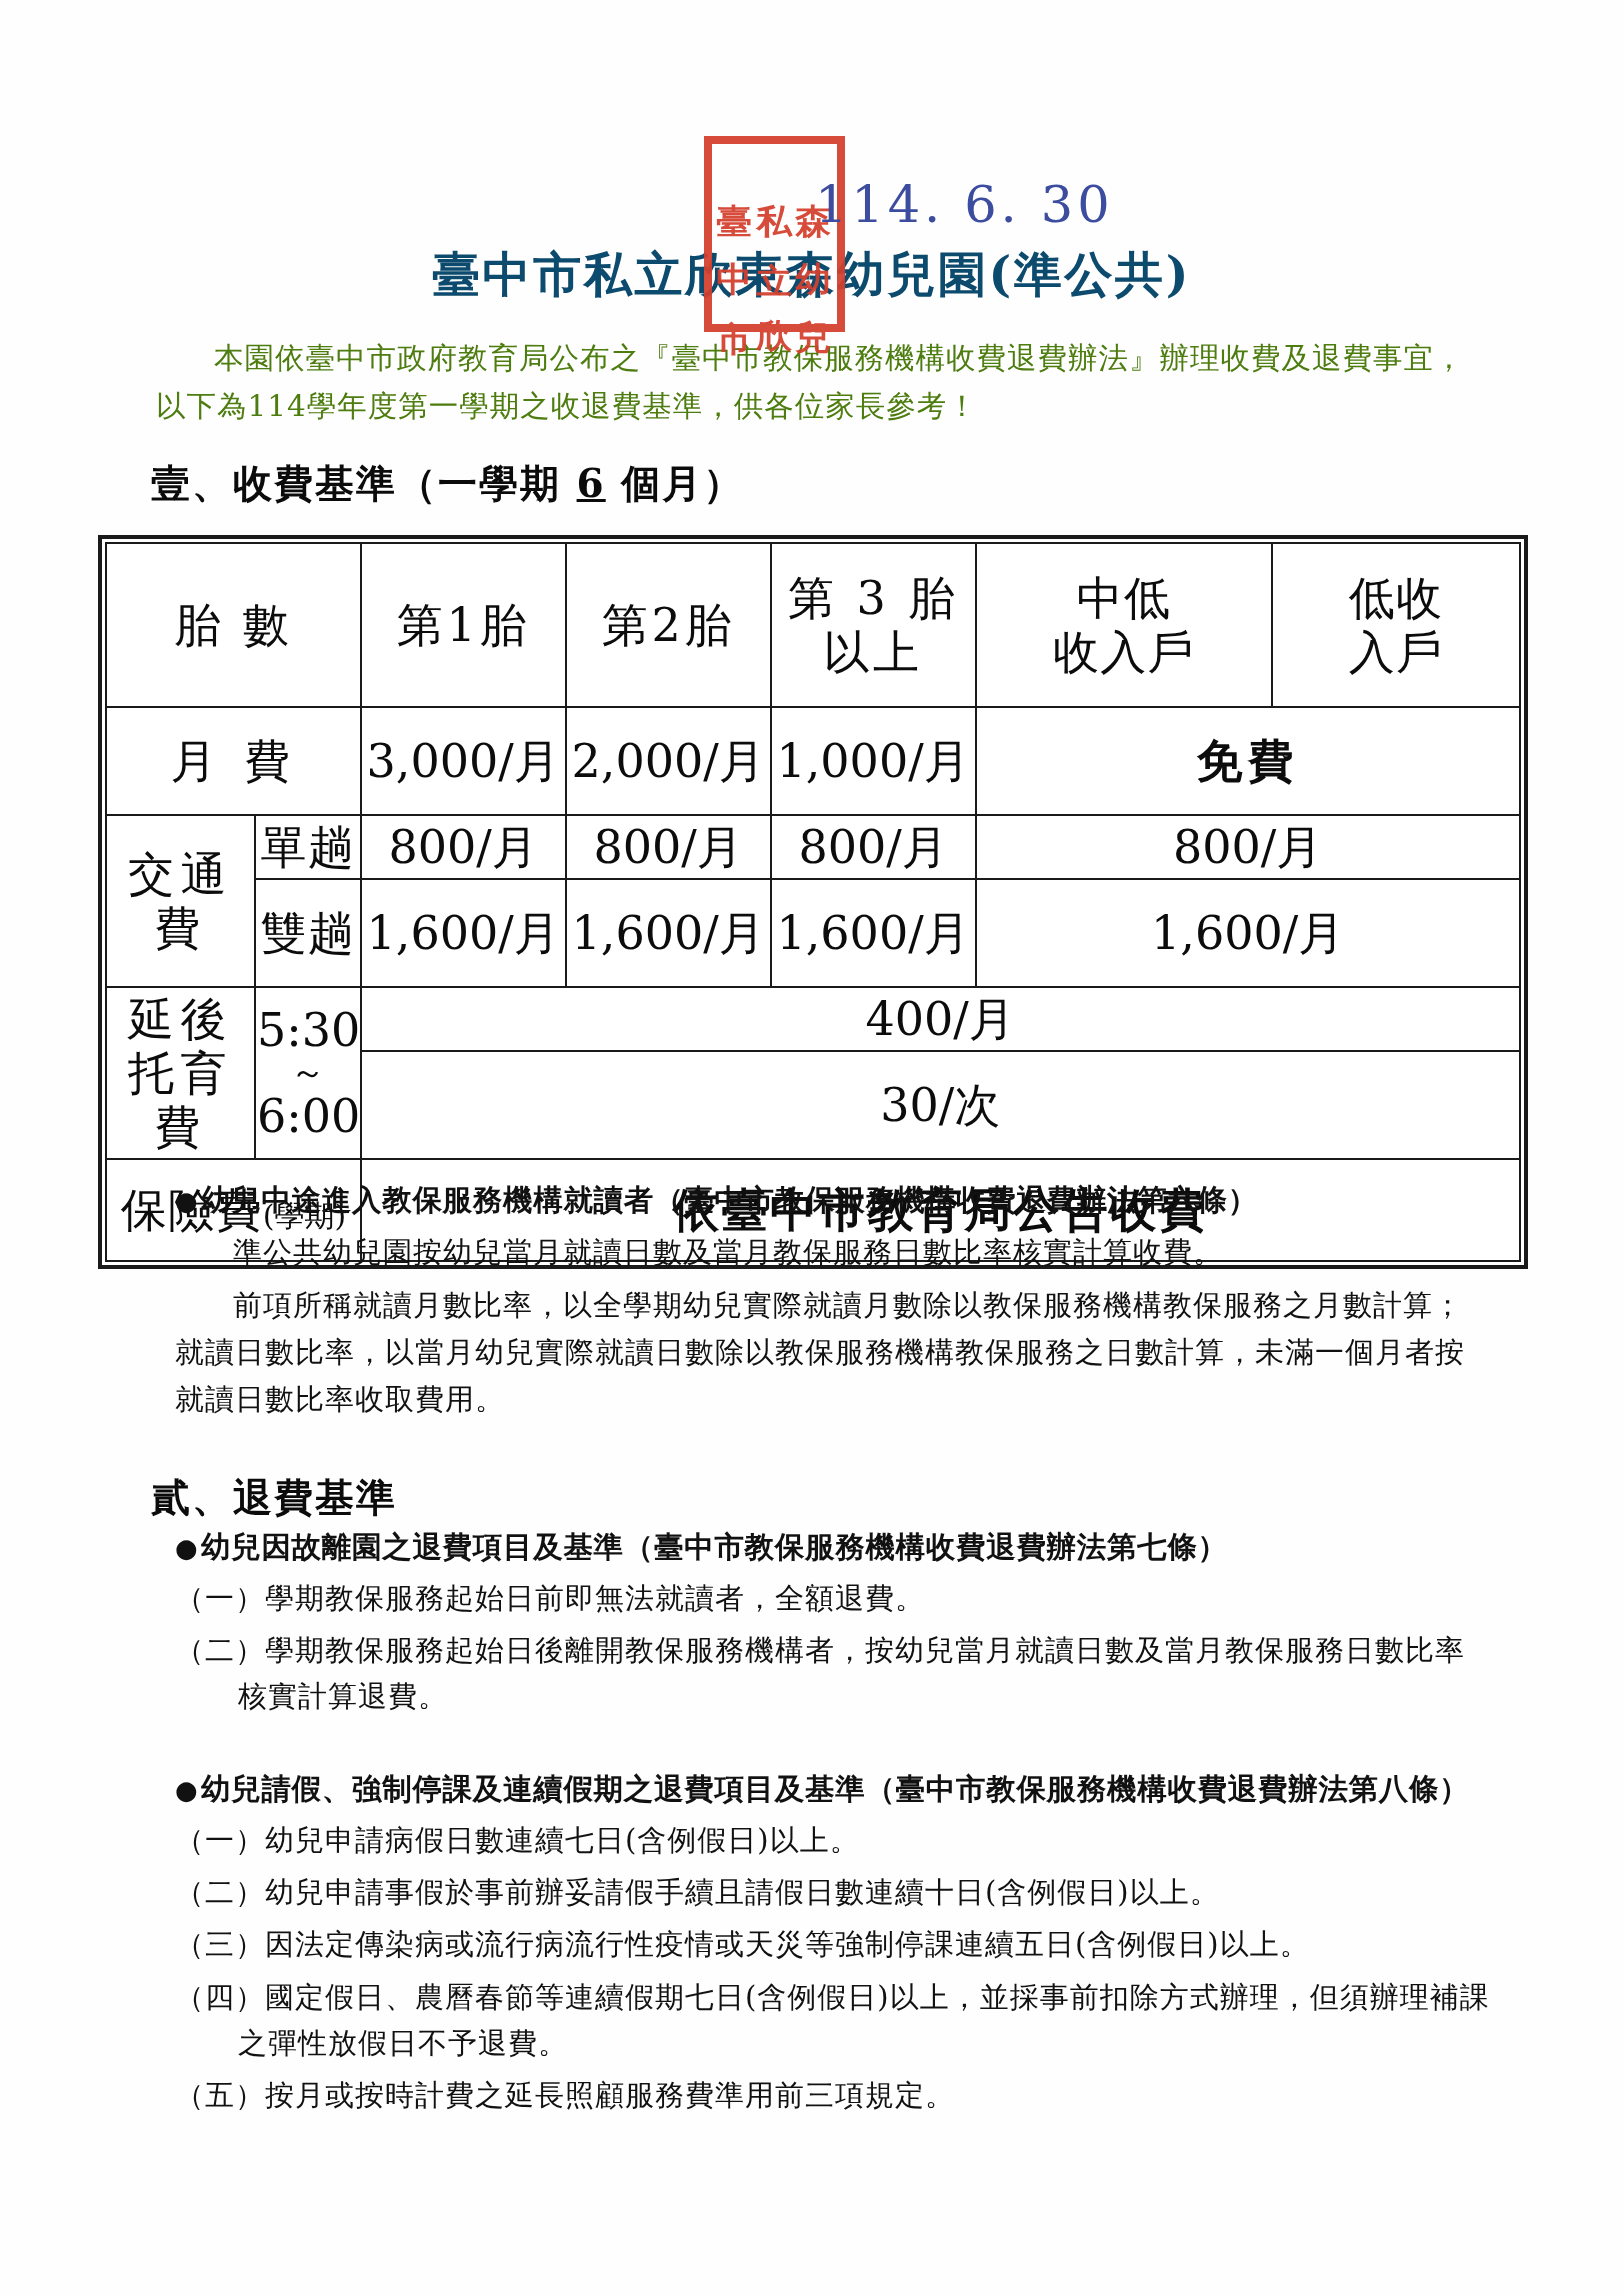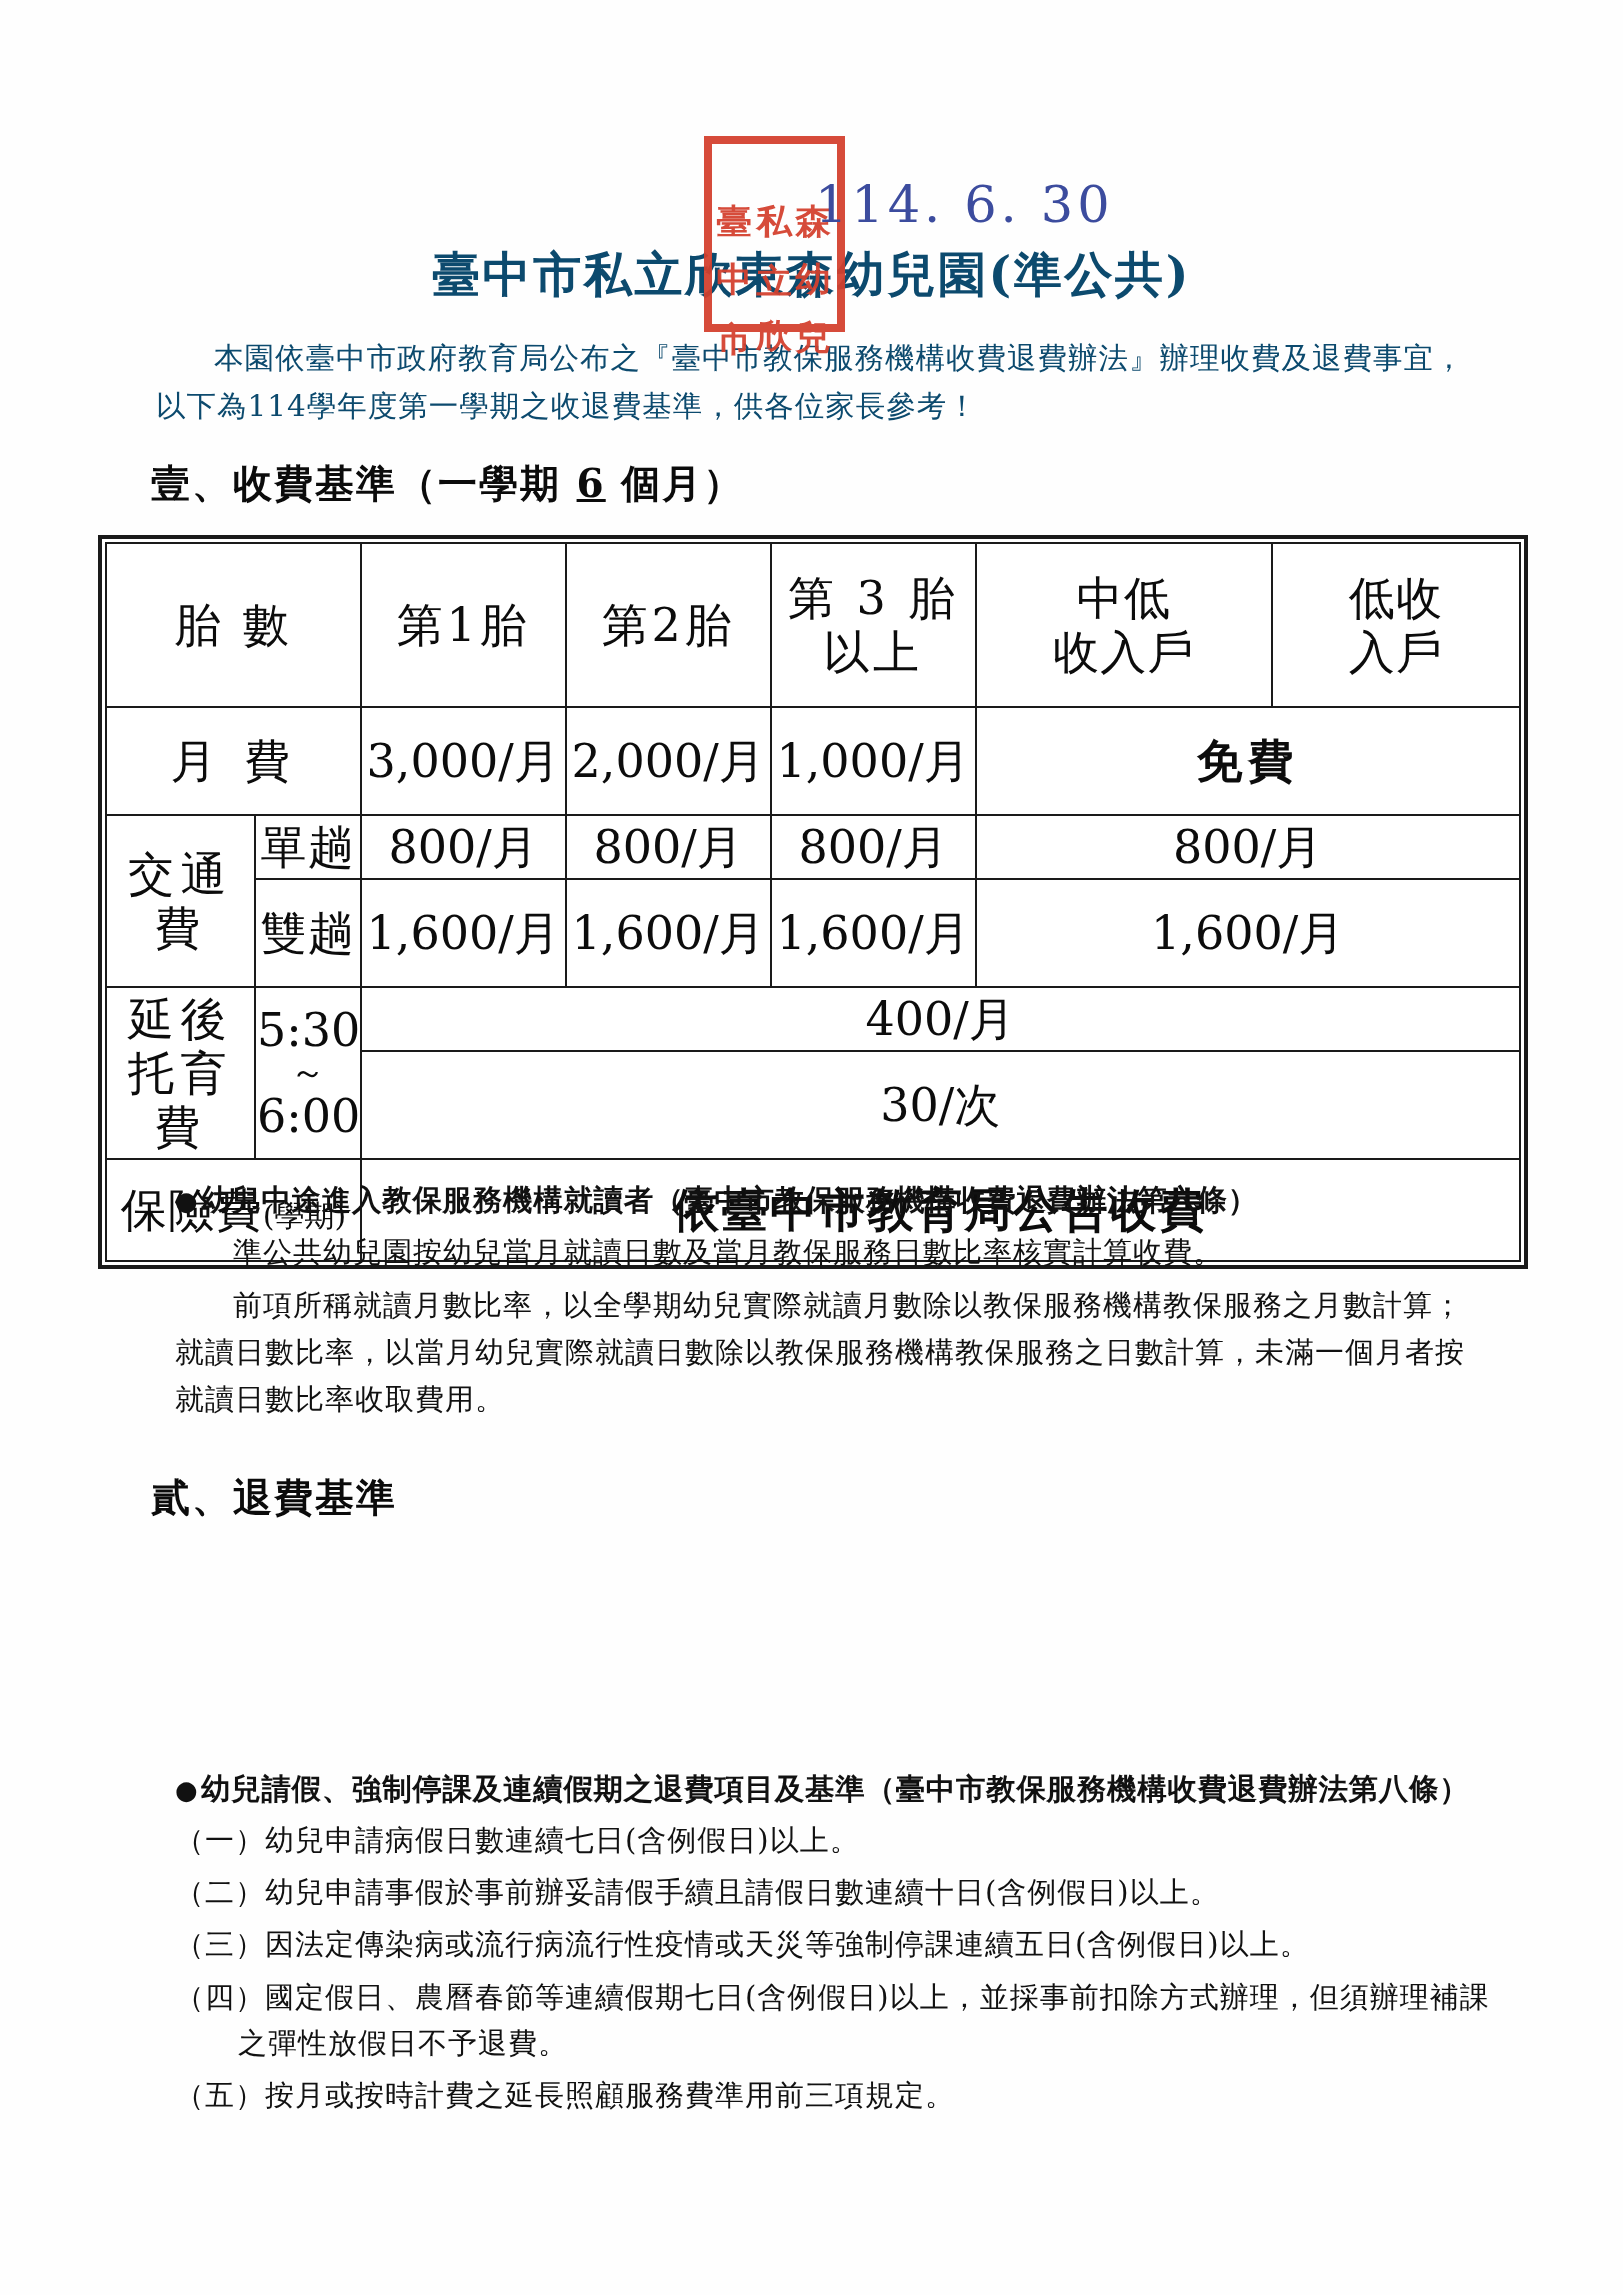--- a/index.html
+++ b/index.html
@@ -85,21 +85,21 @@
   .intro {
     position: absolute;
     top: 335px;
     left: 156px;
     width: 1322px;
     font-family: "DejaVu Serif", "Liberation Serif", serif;
     font-size: 29.5px;
     line-height: 1.62;
     letter-spacing: 1px;
     text-indent: 58px;
-    color: #0c4a6e;
+    color: #4d7c0f;
   }
 
   .section-head {
     position: absolute;
     left: 151px;
     font-family: "DejaVu Serif", "Liberation Serif", serif;
     font-size: 39px;
     font-weight: bold;
     letter-spacing: 2px;
     color: #0b0b0b;
@@ -294,20 +294,25 @@
   </div>
 
   <div class="bullet-block" id="blk-entry">
     <div class="b-head hang">幼兒中途進入教保服務機構就讀者（臺中市教保服務機構收費退費辦法第六條）</div>
     <div class="b-para indent1">準公共幼兒園按幼兒當月就讀日數及當月教保服務日數比率核實計算收費。</div>
     <div class="b-para indent1">前項所稱就讀月數比率，以全學期幼兒實際就讀月數除以教保服務機構教保服務之月數計算；就讀日數比率，以當月幼兒實際就讀日數除以教保服務機構教保服務之日數計算，未滿一個月者按就讀日數比率收取費用。</div>
   </div>
 
   <div class="section-head" id="sec-2">貳、退費基準</div>
 
+  <div class="bullet-block" id="blk-leave">
+    <div class="b-head hang">幼兒因故離園之退費項目及基準（臺中市教保服務機構收費退費辦法第七條）</div>
+    <div class="listitem">（一）學期教保服務起始日前即無法就讀者，全額退費。</div>
+    <div class="listitem">（二）學期教保服務起始日後離開教保服務機構者，按幼兒當月就讀日數及當月教保服務日數比率核實計算退費。</div>
+  </div>
 
   <div class="bullet-block" id="blk-absence">
     <div class="b-head hang">幼兒請假、強制停課及連續假期之退費項目及基準（臺中市教保服務機構收費退費辦法第八條）</div>
     <div class="listitem">（一）幼兒申請病假日數連續七日(含例假日)以上。</div>
     <div class="listitem">（二）幼兒申請事假於事前辦妥請假手續且請假日數連續十日(含例假日)以上。</div>
     <div class="listitem">（三）因法定傳染病或流行病流行性疫情或天災等強制停課連續五日(含例假日)以上。</div>
     <div class="listitem">（四）國定假日、農曆春節等連續假期七日(含例假日)以上，並採事前扣除方式辦理，但須辦理補課之彈性放假日不予退費。</div>
     <div class="listitem">（五）按月或按時計費之延長照顧服務費準用前三項規定。</div>
   </div>
 

